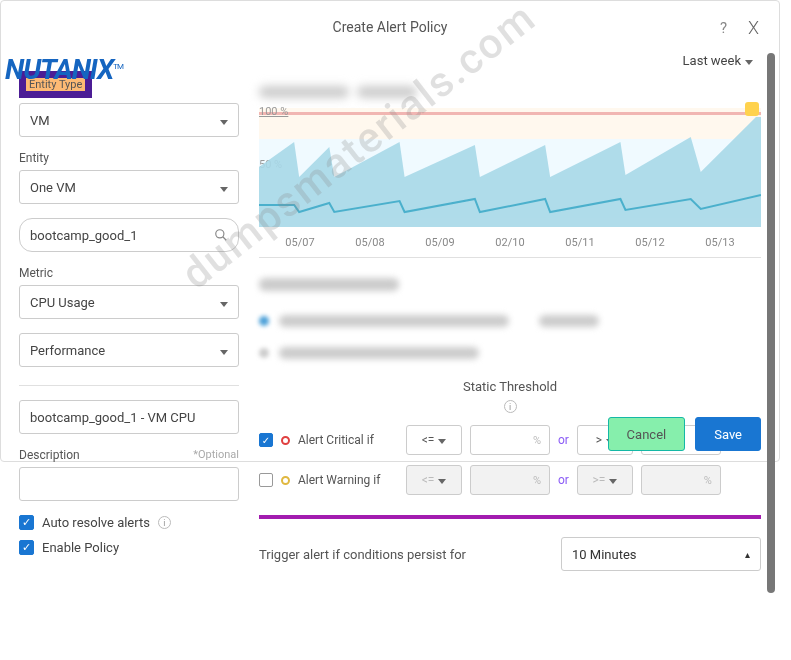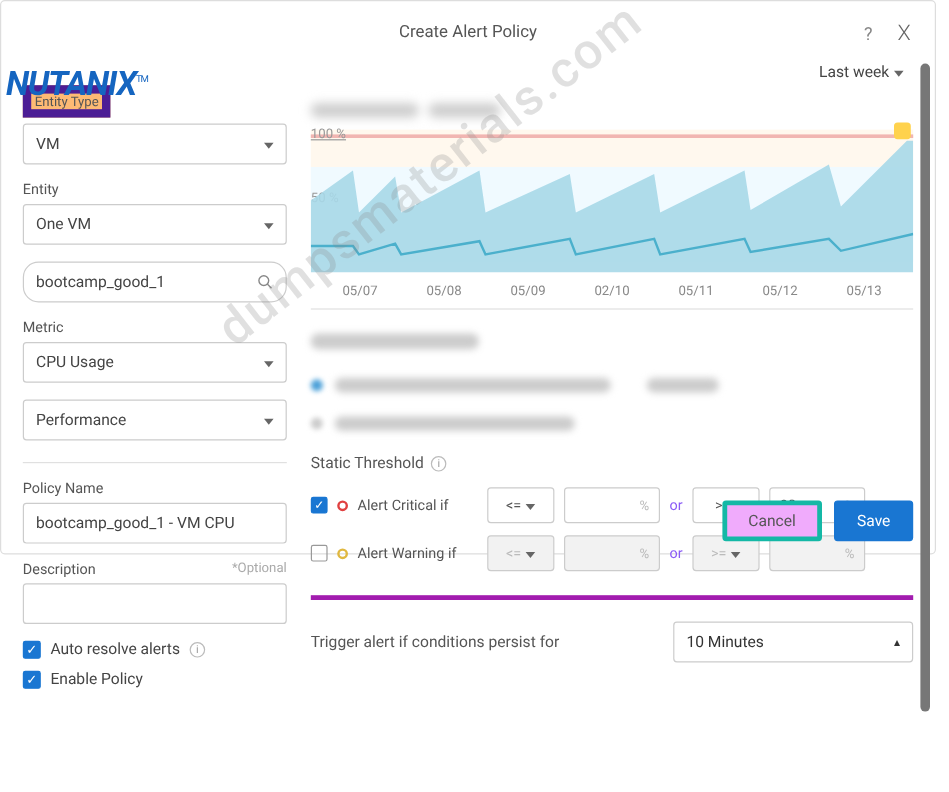--- a/index.html
+++ b/index.html
@@ -33,42 +33,42 @@
 .chart-area { height: 150px; position: relative; border-bottom: 1px solid #e0e0e0; margin-bottom: 18px; }
 .chart-bg { position: absolute; left: 0; right: 0; top: 0; height: 110px; background: linear-gradient(to bottom, #fff8ee 0%, #fff8ee 28%, #f0faff 28%, #f0faff 100%); }
 .chart-red-bar { position:absolute; left:0; right:0; top:4px; height:3px; background:#e88a8a; opacity:.6; }
 .chart-yellow-badge { position:absolute; right:2px; top:-6px; width:14px; height:14px; background:#ffd24d; border-radius:3px; }
 .chart-svg { position: absolute; left: 0; bottom: 30px; width: 100%; height: 110px; }
 .y-label { position: absolute; left: 0; font-size: 11px; color: #999; }
 .x-labels { position: absolute; left: 0; right: 0; bottom: 8px; display: flex; justify-content: space-around; font-size: 11px; color: #888; padding: 0 6px; text-align: right;}
 .blurred { filter: blur(3px); color: #999; }
 .blur-row { margin-bottom: 20px; }
 .blur-line { height: 12px; background: #ccc; border-radius: 6px; display: inline-block; filter: blur(3px); }
-.section-title { font-size: 13px; color: #555; margin-bottom: 12px; display: flex; align-items: center; gap: 6px; }
+.section-title { font-size: 13px; color: #555; margin-bottom: 12px; display: flex; align-items: center; gap: 6px; flex-direction: column; }
 .threshold-row { display: flex; align-items: center; gap: 8px; margin-bottom: 10px; font-size: 12px; color: #555; }
 .th-checkbox { width: 14px; height: 14px; border: 1px solid #999; border-radius: 2px; cursor: pointer; flex-shrink: 0; }
 .th-checkbox.checked { background: #1976d2; border-color: #1976d2; display:flex; align-items:center; justify-content:center; color:#fff; font-size:10px;}
 .dot { width: 9px; height: 9px; border-radius: 50%; border: 2px solid; display: inline-block; }
 .dot.red { border-color: #e04040; }
 .dot.yellow { border-color: #e0b840; }
 .th-label { width: 100px; }
 .small-select { width: 56px; height: 30px; border: 1px solid #ccc; border-radius: 3px; display: flex; align-items: center; justify-content: center; gap:4px; font-size: 12px; background:#fff; cursor:pointer; }
 .small-select.disabled { background:#f2f2f2; color:#bbb;}
 .val-input { width: 80px; height: 30px; border: 1px solid #ccc; border-radius: 3px; padding: 0 8px; font-size: 12px; display:flex; align-items:center; justify-content:flex-end; color:#999;}
 .val-input.disabled { background:#f2f2f2; }
 .val-input .pct { font-size: 11px; color:#bbb; }
 .val-input .num { color:#444; margin-right:auto; }
 .or-text { color:#8b5cf6; font-size:12px; }
 .trigger-row { display:flex; align-items:center; justify-content:space-between; margin-top:20px; padding-top:18px; border-top:4px solid #a21caf;}
 .trigger-label { font-size: 13px; color: #555; }
 .trigger-select { width: 200px; height: 34px; border:1px solid #ccc; border-radius:3px; display:flex; align-items:center; justify-content:space-between; padding:0 10px; font-size:13px; cursor:pointer;}
 
 .footer { position: absolute; bottom: 10px; right: 18px; display: flex; gap: 10px; }
 .btn { height: 34px; padding: 0 18px; border-radius: 3px; font-size: 13px; cursor: pointer; display:flex; align-items:center;}
-.btn-cancel { background: #f0abfc; border: 4px solid #14b8a6; color: #555; }
+.btn-cancel { background: #86efac; border: 1px solid #14b8a6; color: #555; }
 .btn-save { background: #1976d2; border: 1px solid #1976d2; color: #fff; }
 .watermark { position:absolute; left:140px; top:120px; transform: rotate(-38deg); font-size:42px; color:#888; opacity:.25; letter-spacing:2px; pointer-events:none; z-index:20; font-weight:500;}
 .et-box { border:7px solid #4c1d95; padding:0 3px; background:#fdba74; font-size:11px; display:inline-block;margin-top:12px;}
 </style>
 </head>
 <body>
 
 <div class="modal">
 
   <div class="modal-header">
@@ -126,21 +126,20 @@
       <div class="form-group">
         <div class="select">
           <span>Performance</span>
           <span class="caret"></span>
         </div>
       </div>
 
       <div class="divider"></div>
 
       <div class="form-group">
-        <label class="form-label">Policy Name</label>
         <div class="input" style="display:flex;align-items:center;overflow:hidden;white-space:nowrap;">
           <span>bootcamp_good_1 - VM CPU</span>
         </div>
       </div>
 
       <div class="form-group">
         <label class="form-label">
           <span>Description</span>
           <span class="optional">*Optional</span>
         </label>

